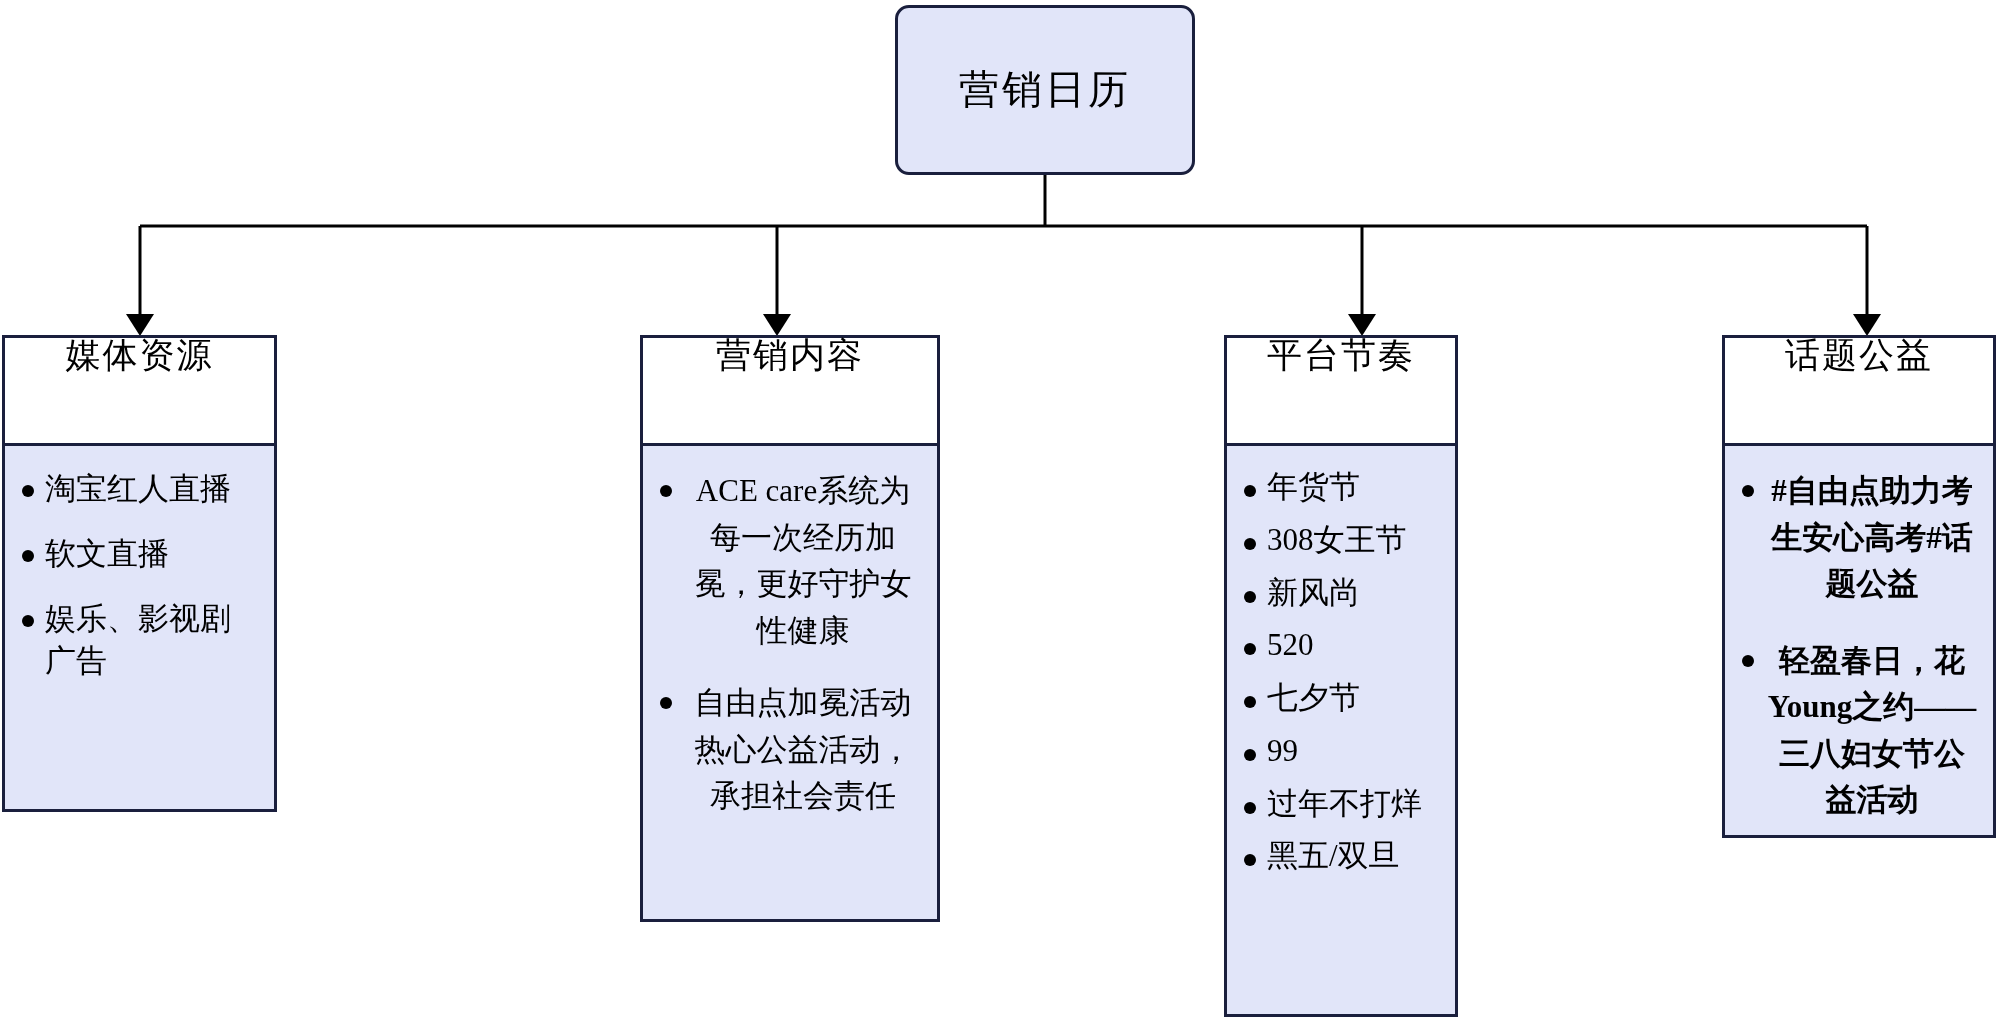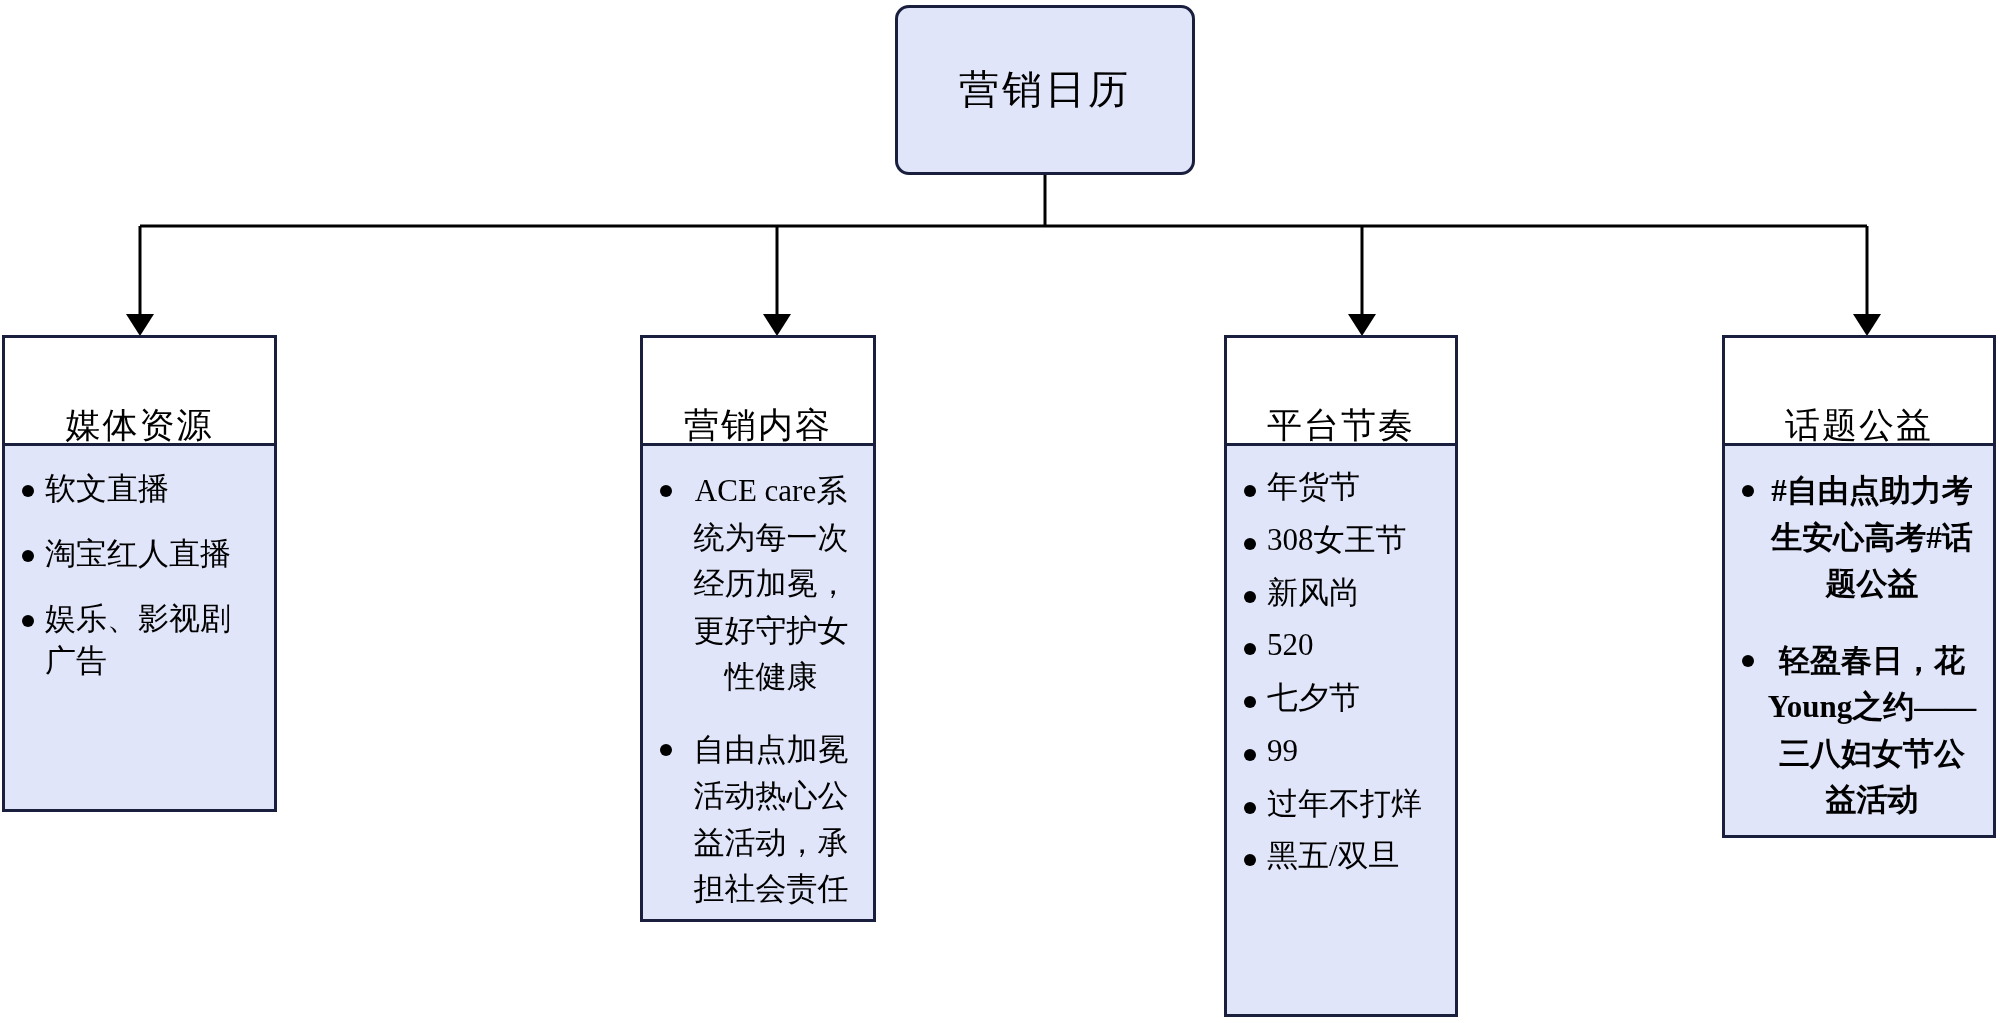--- a/index.html
+++ b/index.html
@@ -65,21 +65,21 @@
     display: flex;
     flex-direction: column;
   }
   .card-header {
     background: #ffffff;
     border-bottom: 3px solid #1a1f3d;
     box-sizing: border-box;
     height: 108px;
     flex: 0 0 108px;
     display: flex;
-    align-items: flex-end;
+    align-items: flex-start;
     justify-content: center;
   }
   .card-title {
     font-size: 35px;
     letter-spacing: 2px;
     line-height: 1;
     white-space: nowrap;
   }
   .card-body {
     flex: 1 1 auto;
@@ -148,28 +148,28 @@
   <div class="root-node">
     <span class="root-label">营销日历</span>
   </div>
 
   <div class="card" id="card-media" style="left:2px; top:335px; width:275px; height:477px;">
     <div class="card-header">
       <span class="card-title">媒体资源</span>
     </div>
     <div class="card-body">
       <ul class="bullet-list">
+        <li class="bullet-item">淘宝红人直播</li>
         <li class="bullet-item">软文直播</li>
-        <li class="bullet-item">淘宝红人直播</li>
         <li class="bullet-item">娱乐、影视剧广告</li>
       </ul>
     </div>
   </div>
 
-  <div class="card" id="card-content" style="left:640px; top:335px; width:236px; height:587px;">
+  <div class="card" id="card-content" style="left:640px; top:335px; width:300px; height:587px;">
     <div class="card-header">
       <span class="card-title">营销内容</span>
     </div>
     <div class="card-body">
       <ul class="bullet-list">
         <li class="bullet-item">ACE care系统为每一次经历加冕，更好守护女性健康</li>
         <li class="bullet-item">自由点加冕活动热心公益活动，承担社会责任</li>
       </ul>
     </div>
   </div>

